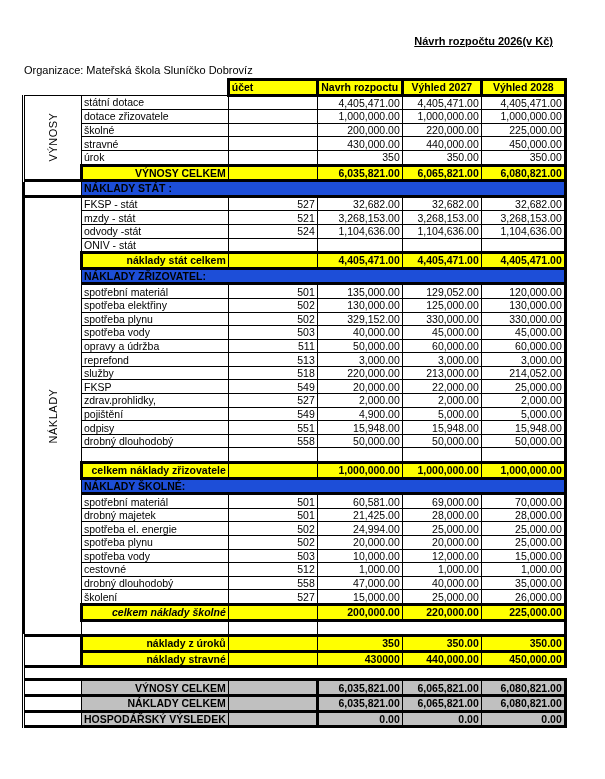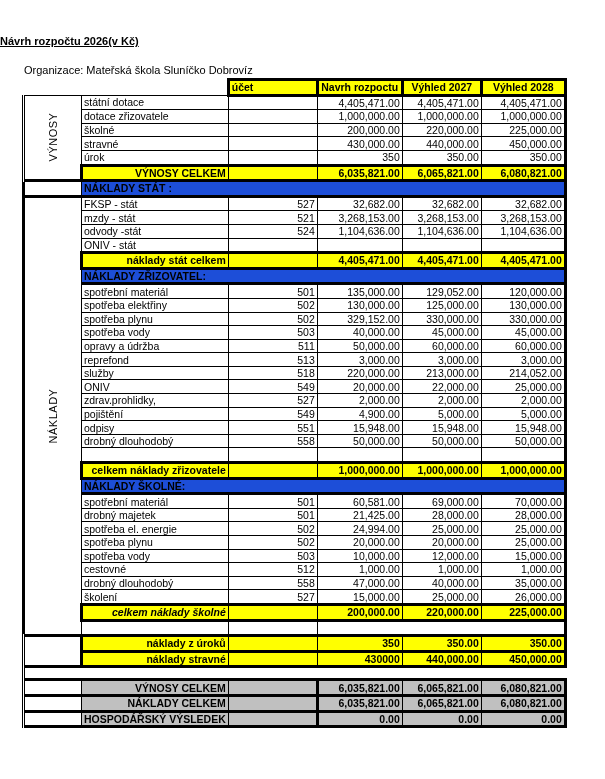--- a/index.html
+++ b/index.html
@@ -1,18 +1,18 @@
 <!DOCTYPE html>
 <html><head>
 <meta charset="utf-8">
 <style>
   html, body { margin:0; padding:0; background:#ffffff; }
   body { width:605px; height:779px; position:relative; overflow:hidden;
          font-family:"Liberation Sans", sans-serif; color:#000; }
-  .title { position:absolute; top:35px; left:0; width:553px; text-align:left;
+  .title { position:absolute; top:35px; left:0; width:553px; text-align:right;
            font-size:11px; font-weight:bold; text-decoration:underline; }
   .org { position:absolute; top:64px; left:24px; font-size:11px; }
   .sheet { position:absolute; top:78px; left:22px; }
   table { border-collapse:collapse; table-layout:fixed; font-size:10.5px; }
   td { height:12.6px; padding:0 2px; line-height:12px; white-space:nowrap; overflow:hidden; border:1px solid #000; }
   col.c0 { width:58px; } col.c1 { width:142px; } col.c2 { width:89px; }
   col.c3 { width:85px; } col.c4 { width:79px; } col.c5 { width:84px; }
   .num { text-align:right; }
   .hdr td.y { background:#ffff00; font-weight:bold; border:3px solid #000; }
   .hdr td.blank { border:none; }
@@ -185,21 +185,21 @@
           <td class="num thickR">3,000.00</td>
         </tr>
         <tr>
           <td>služby</td>
           <td class="num">518</td>
           <td class="num">220,000.00</td>
           <td class="num">213,000.00</td>
           <td class="num thickR">214,052.00</td>
         </tr>
         <tr>
-          <td>ONIV</td>
+          <td>FKSP</td>
           <td class="num">549</td>
           <td class="num">20,000.00</td>
           <td class="num">22,000.00</td>
           <td class="num thickR">25,000.00</td>
         </tr>
         <tr>
           <td>zdrav.prohlidky,</td>
           <td class="num">527</td>
           <td class="num">2,000.00</td>
           <td class="num">2,000.00</td>

